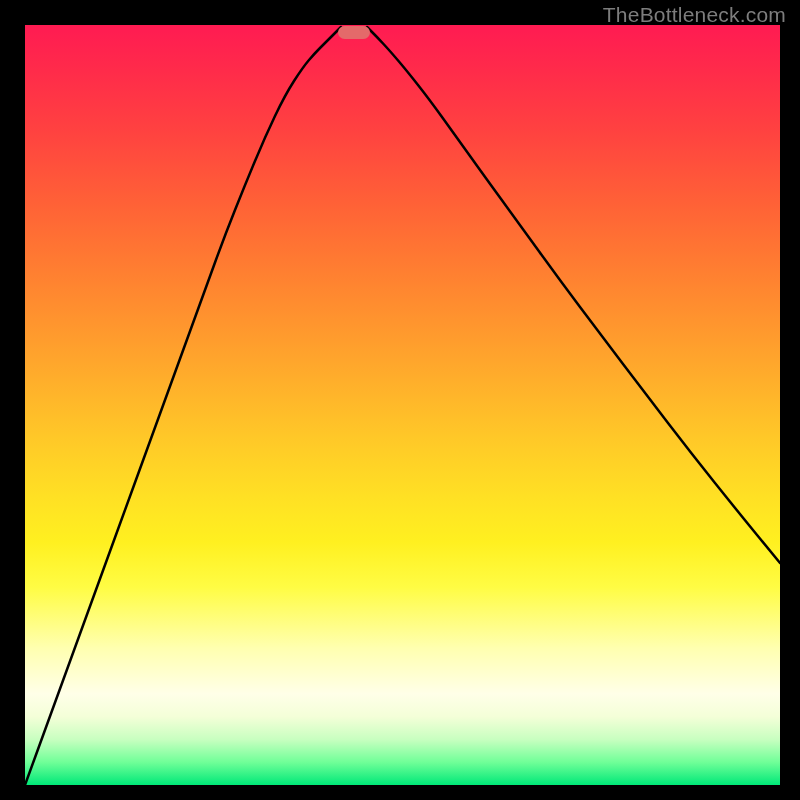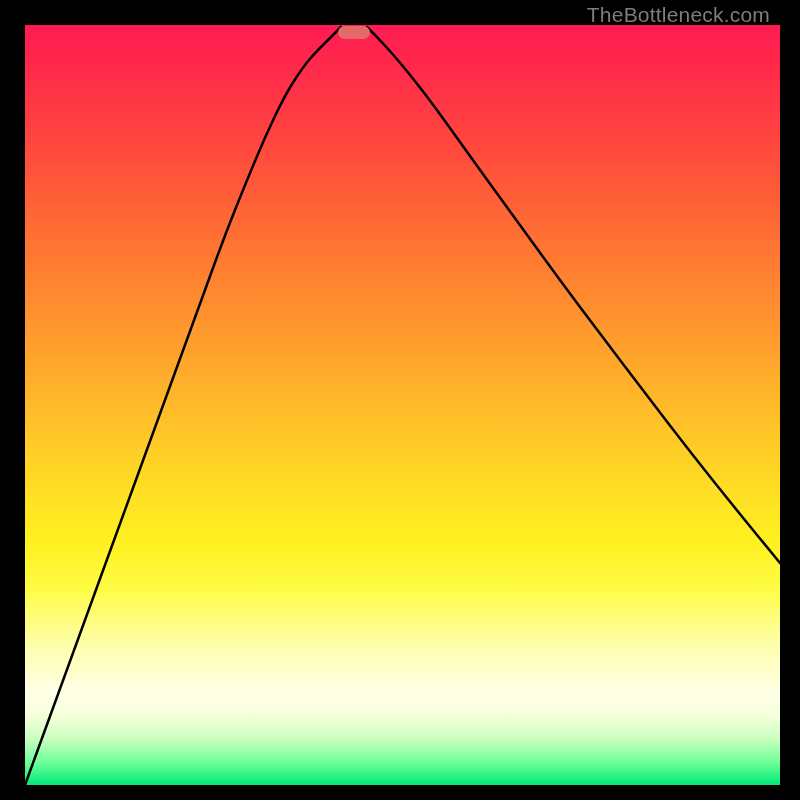--- a/index.html
+++ b/index.html
@@ -32,21 +32,21 @@
       #ffffe8 88%,
       #f4ffd8 91%,
       #c8ffc0 94%,
       #70ff98 97%,
       #00e878 100%
     );
   }
   .watermark {
     position: absolute;
     top: 3px;
-    right: 30px;
+    right: 14px;
     color: #7d7d7d;
     font-size: 21px;
     font-weight: 500;
     letter-spacing: 0.2px;
   }
   .curve {
     position: absolute;
     left: 0;
     top: 0;
     width: 755px;

